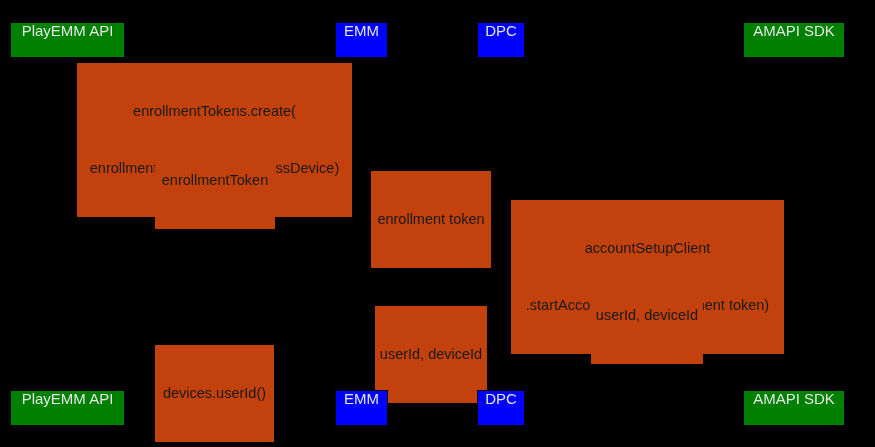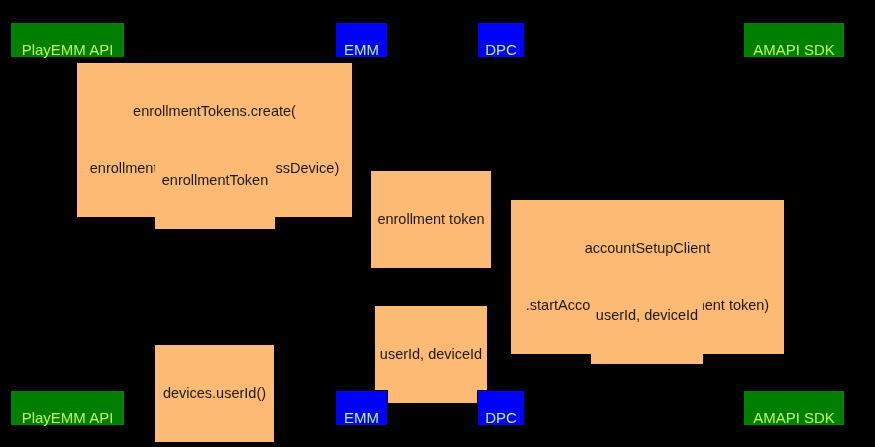--- a/index.html
+++ b/index.html
@@ -11,35 +11,35 @@
     position: relative;
     width: 875px;
     height: 447px;
     background: #000000;
     overflow: hidden;
     font-family: "Liberation Sans", sans-serif;
   }
   .participant {
     position: absolute;
     display: flex;
-    align-items: flex-end;
+    align-items: flex-start;
     justify-content: center;
-    color: #bef264;
+    color: #e5e5e5;
     font-size: 15px;
     line-height: 1;
     box-sizing: border-box;
     border: 1px solid #000000;
     white-space: nowrap;
   }
   .p-green { background: #008000; }
   .p-blue  { background: #0000ff; }
 
   .msg-label {
     position: absolute;
-    background: #fdba74;
+    background: #c2410c;
     color: #1a1a1a;
     font-size: 14.5px;
     line-height: 19px;
     padding: 1px 2px;
     box-sizing: border-box;
     text-align: center;
     white-space: pre;
   }
   .lifeline {
     position: absolute;

